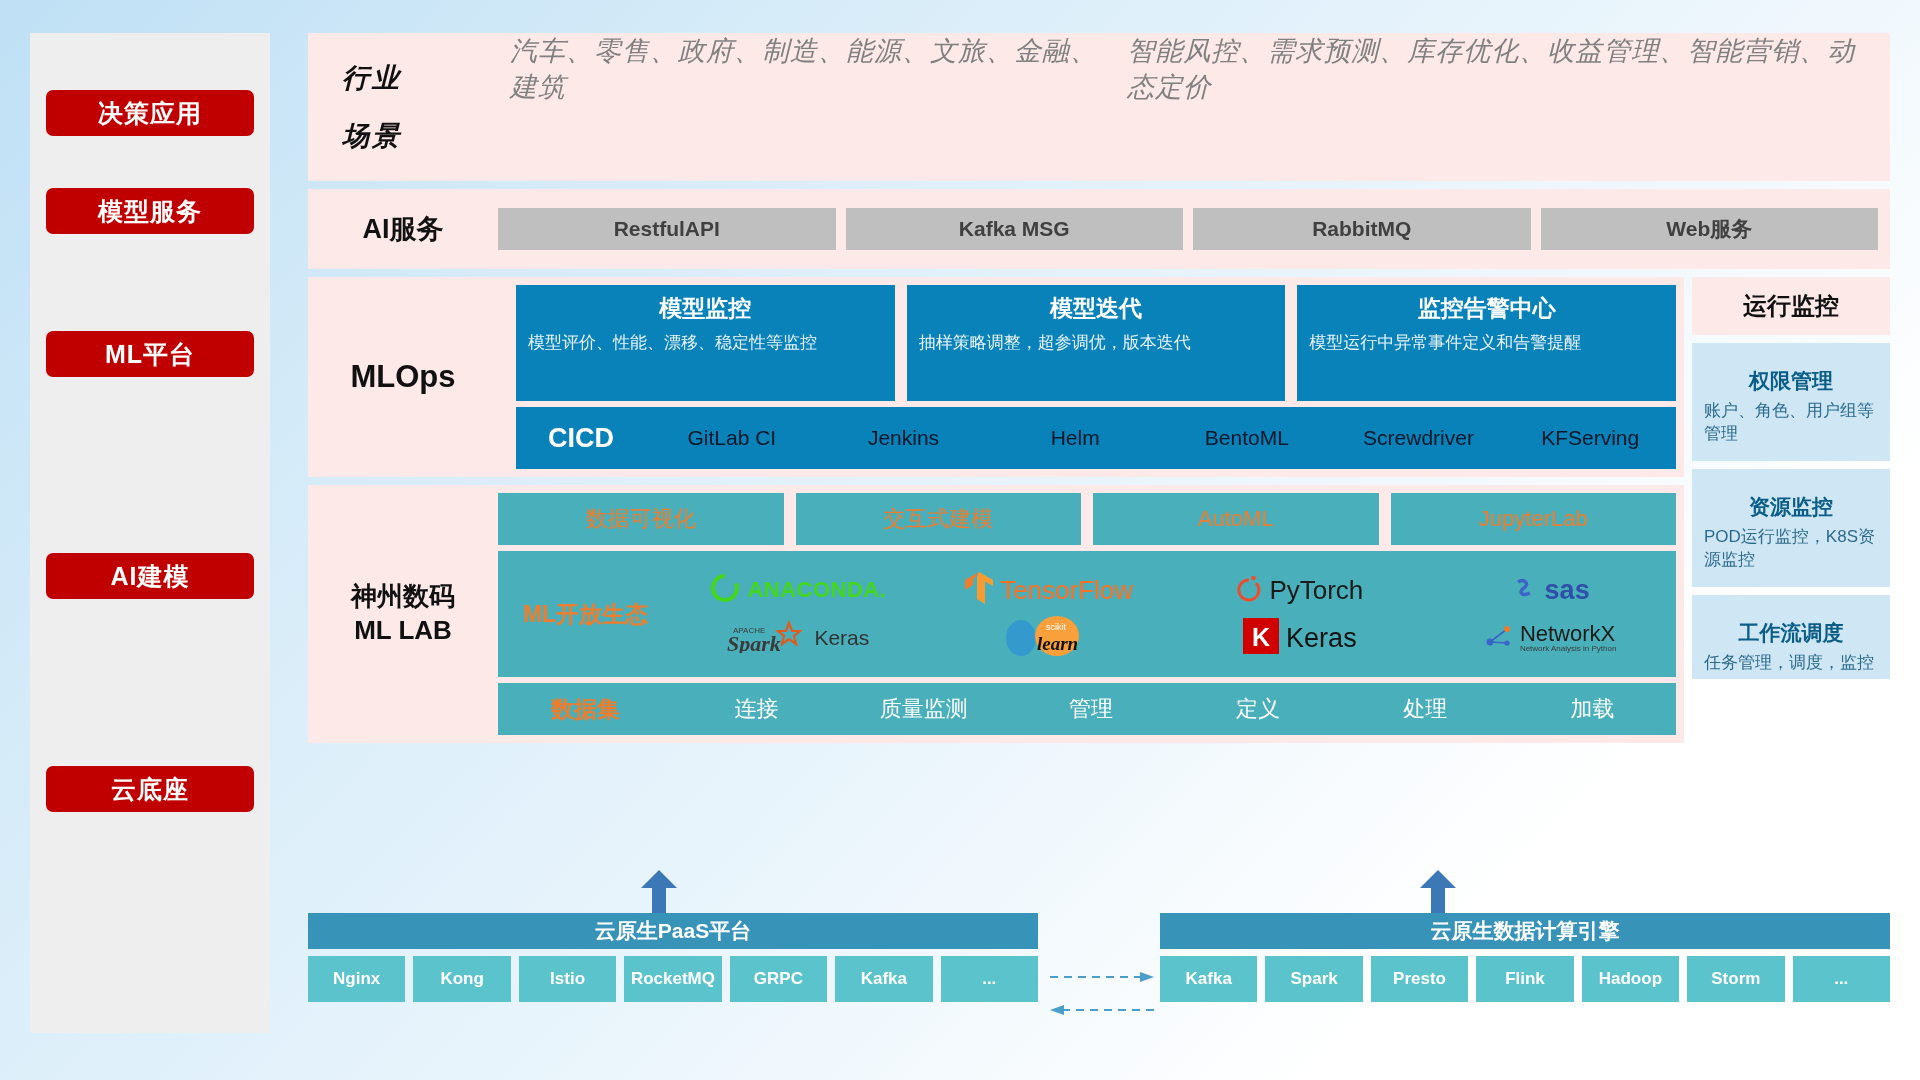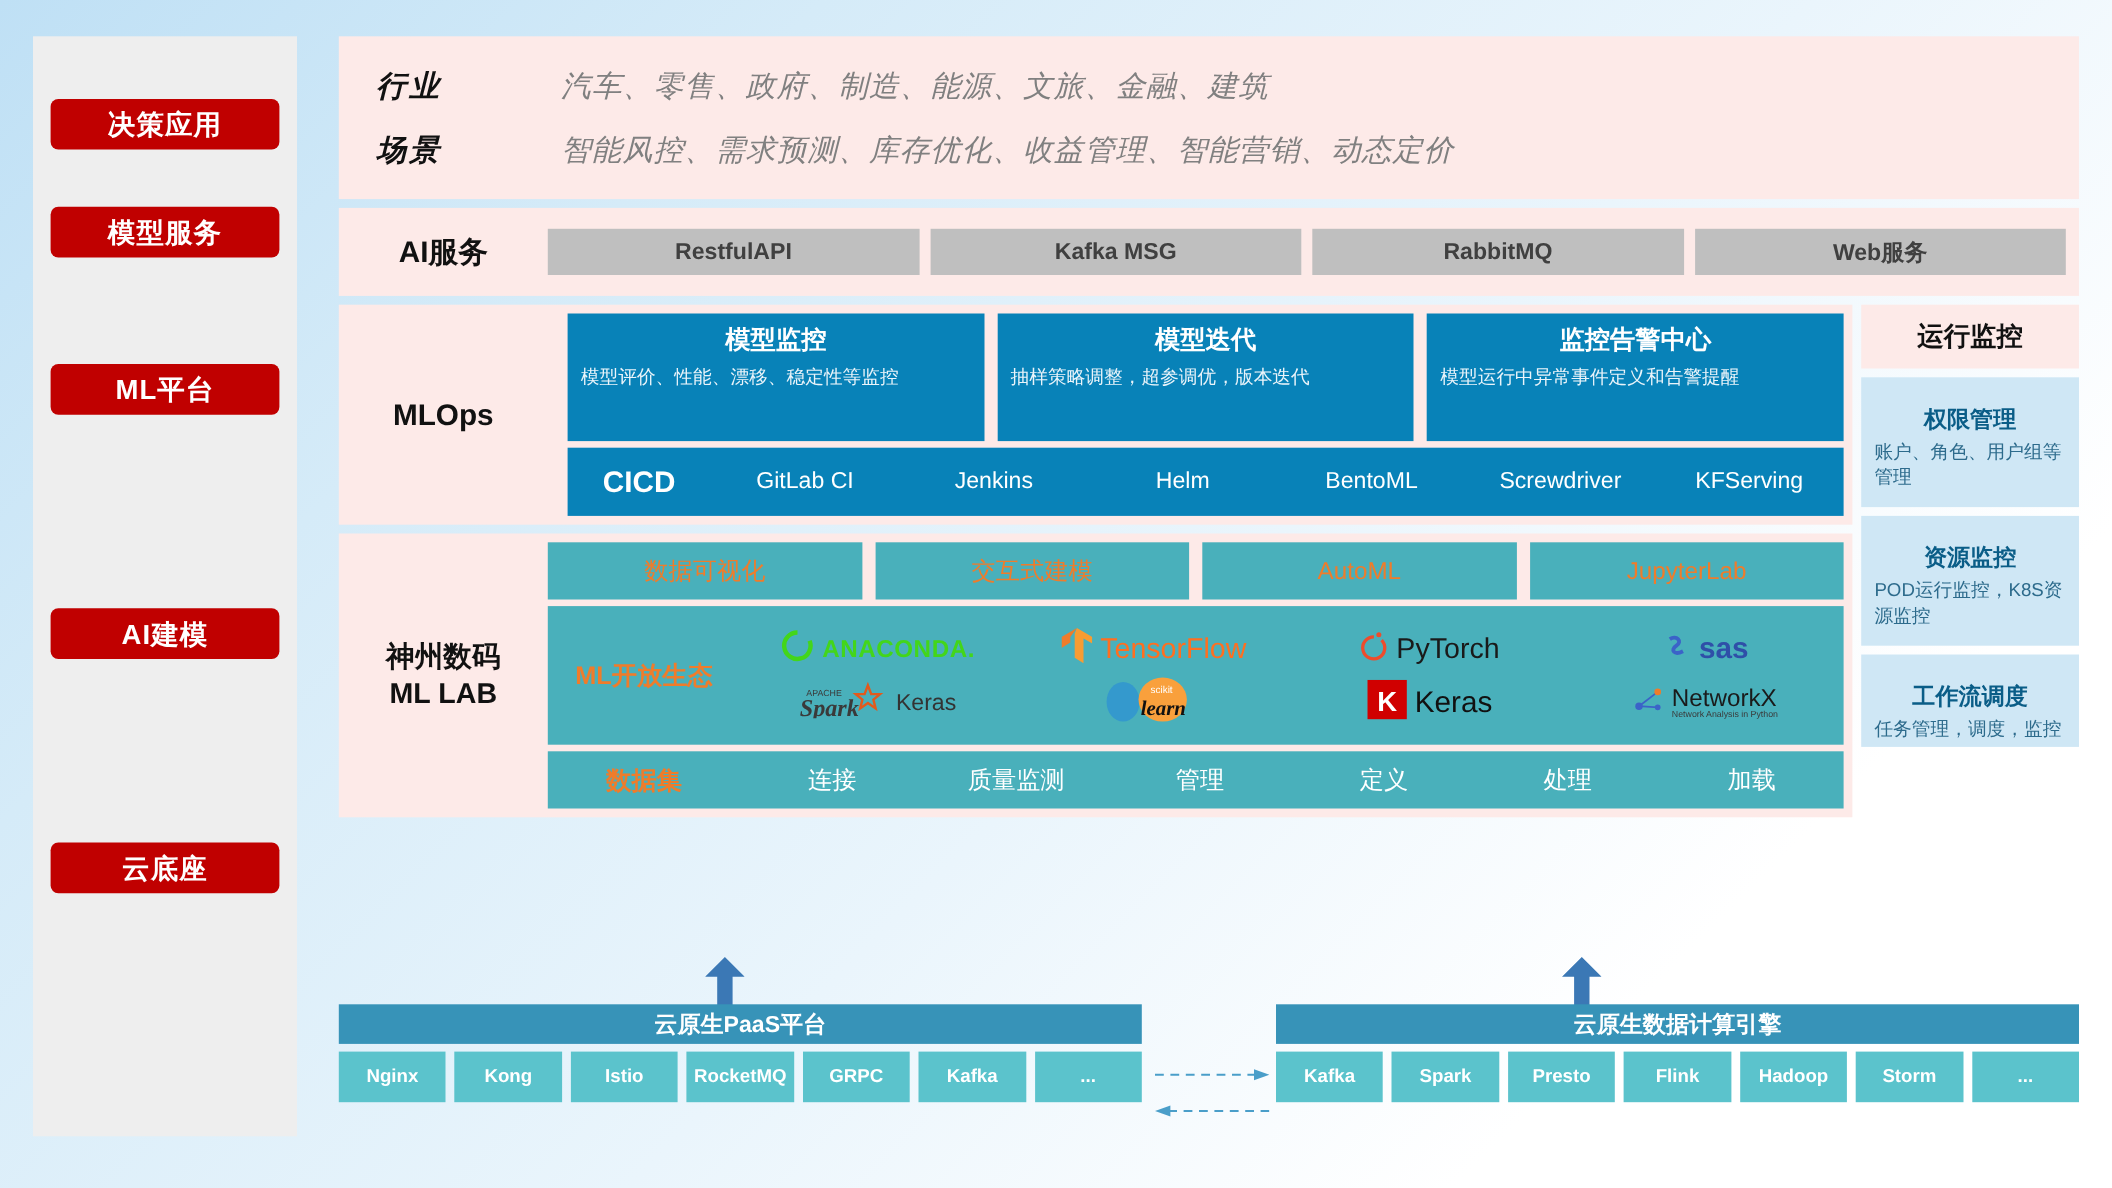--- a/index.html
+++ b/index.html
@@ -28,52 +28,52 @@
   
   .main { position: absolute; left: 308px; top: 33px; width: 1582px; }
 
   .band { background: #fdeae8; display: flex; align-items: stretch; }
   .band + .band { margin-top: 8px; }
 
   
   .b1 { height: 148px; padding: 0 12px; font-style: italic; }
   .b1 .lbl-col { flex: 0 0 190px; display:flex; flex-direction:column; justify-content:center; gap: 22px; padding-left: 22px;}
   .b1 .lbl { font-size: 27px; font-weight: bold; color:#111; letter-spacing: 3px;}
-  .b1 .val-col { flex: 1; display:flex; flex-direction:column; justify-content:center; gap: 22px; }
+  .b1 .val-col { flex: 1; display:flex; justify-content:center; gap: 22px; }
   .b1 .val { font-size: 27px; color: #808080; letter-spacing: 1px; }
 
   
   .b2 { height: 80px; align-items: center; }
   .b2 .lbl { flex: 0 0 190px; text-align:center; font-size: 27px; font-weight:bold; color:#111; }
   .b2 .chips { flex:1; display:flex; gap: 10px; padding-right: 12px; }
   .b2 .chip {
     flex:1; height: 42px; background: #bfbfbf; color:#404040;
     font-size: 21px; font-weight: bold;
     display:flex; align-items:center; justify-content:center;
   }
 
   
   .b3wrap { display:flex; gap: 8px; margin-top: 8px; }
   .b3 { flex: 1 1 auto; background:#fdeae8; height: 200px; display:flex; align-items:stretch; }
   .b3 .lbl { flex: 0 0 190px; display:flex; align-items:center; justify-content:center;
-             font-size: 27px; font-weight:bold; color:#111; }
+             font-size: 31px; font-weight:bold; color:#111; }
   .b3 .stack { flex:1; display:flex; flex-direction:column; padding: 8px 8px 8px 18px; gap: 6px; }
   .b3 .ops { flex: 1 1 auto; display:flex; gap: 12px; }
   .ops-card {
     flex:1; background:#0882b8; color:#fff; padding: 8px 12px 10px;
     display:flex; flex-direction:column;
   }
   .ops-card .t { font-size: 23px; font-weight:bold; text-align:center; margin-bottom: 8px; }
   .ops-card .d { font-size: 17px; line-height: 1.35; color:#eaf4fa; }
 
   .cicd { height: 62px; background:#0882b8; display:flex; align-items:center; overflow:hidden;}
   .cicd .ct { flex: 0 0 130px; text-align:center; color:#fff; font-size: 27px; font-weight:bold; }
   .cicd .items { flex:1; display:flex; }
   .cicd .it {
-    flex:1; color:#ffffff; font-size: 21px; text-align:center;
+    flex:1; color:#0f172a; font-size: 21px; text-align:center;
     line-height: 1.05; word-break: break-all; padding: 0 2px;
   }
 
   
   .side { flex: 0 0 198px; display:flex; flex-direction:column; gap: 8px; }
   .side-head {
     background:#fdeae8; height: 58px; display:flex; align-items:center; justify-content:center;
     font-size: 24px; font-weight:bold; color:#111;
   }
   .side-card {

